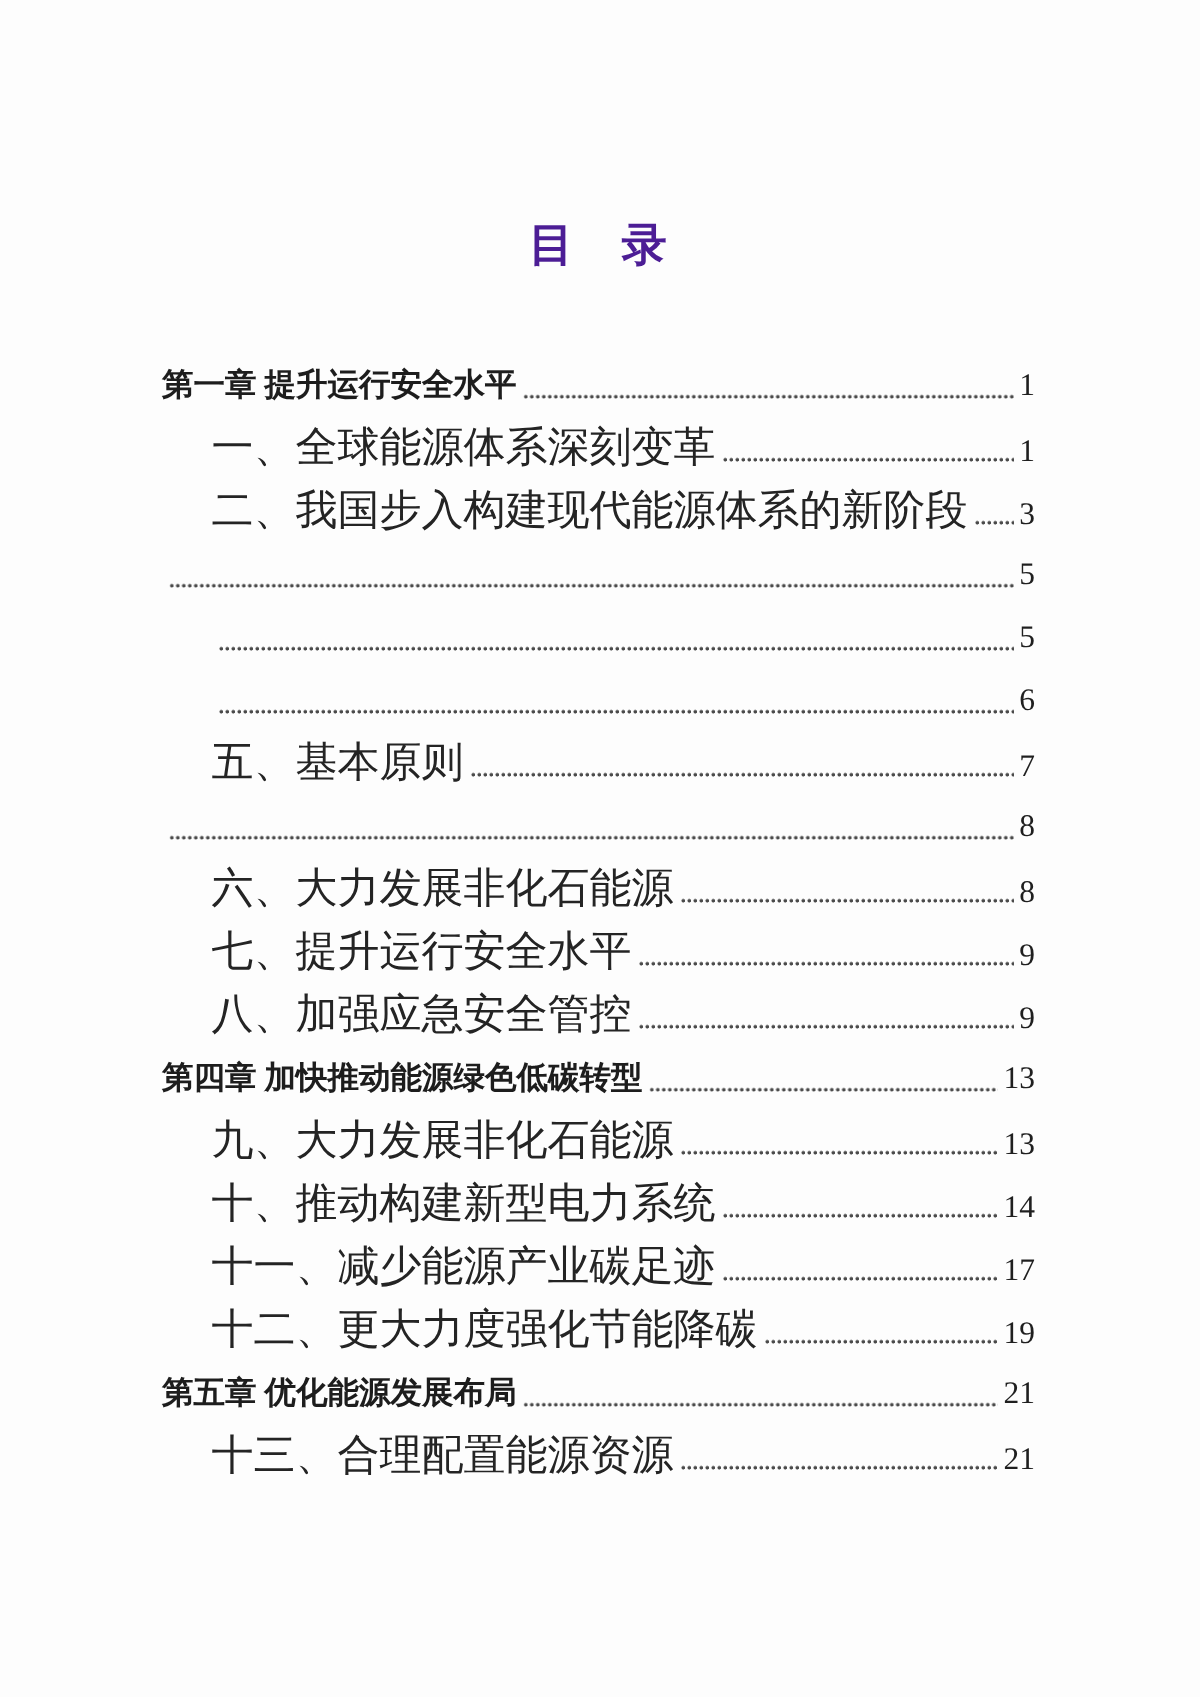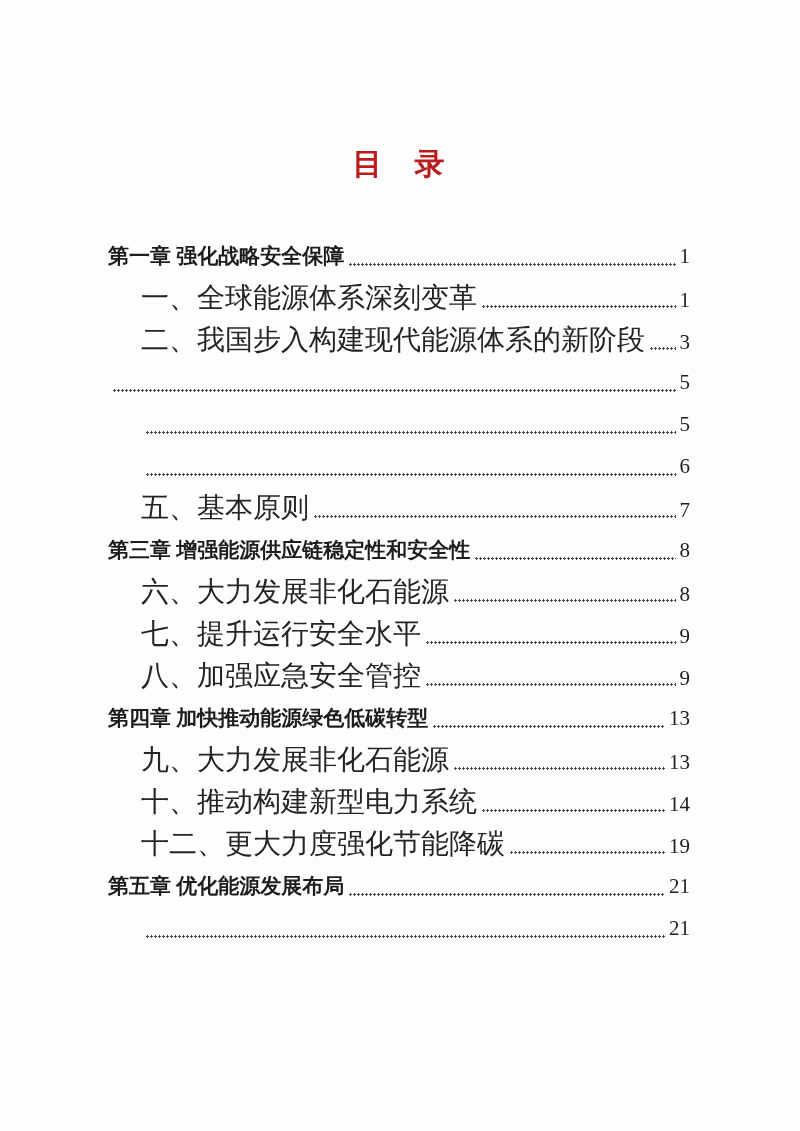--- a/index.html
+++ b/index.html
@@ -21,21 +21,21 @@
     height: 1131px;
     padding: 148px 110px 0 108px;
   }
   .title {
     margin: 0;
     text-align: center;
     font-family: "Liberation Serif", "DejaVu Serif", serif;
     font-weight: 700;
     font-size: 30px;
     line-height: 32px;
-    color: #b91c1c;
+    color: #4c1d95;
     letter-spacing: 1px;
   }
   .toc {
     margin-top: 55px;
   }
   .row {
     display: flex;
     align-items: baseline;
     height: 42px;
     line-height: 42px;
@@ -76,21 +76,21 @@
     color: #1f1f1f;
   }
 </style>
 </head>
 <body>
 
 <div class="page">
   <h1 class="title">目　录</h1>
   <div class="toc" id="toc">
   <div class="row chapter">
-    <span class="label">第一章 强化战略安全保障</span>
+    <span class="label">第一章 提升运行安全水平</span>
     <span class="leader"></span>
     <span class="pagenum">1</span>
   </div>
 
   <div class="row sub">
     <span class="label">一、全球能源体系深刻变革</span>
     <span class="leader"></span>
     <span class="pagenum">1</span>
   </div>
 
@@ -115,21 +115,20 @@
     <span class="pagenum">6</span>
   </div>
 
   <div class="row sub">
     <span class="label">五、基本原则</span>
     <span class="leader"></span>
     <span class="pagenum">7</span>
   </div>
 
   <div class="row chapter">
-    <span class="label">第三章 增强能源供应链稳定性和安全性</span>
     <span class="leader"></span>
     <span class="pagenum">8</span>
   </div>
 
   <div class="row sub">
     <span class="label">六、大力发展非化石能源</span>
     <span class="leader"></span>
     <span class="pagenum">8</span>
   </div>
 
@@ -156,31 +155,37 @@
     <span class="leader"></span>
     <span class="pagenum">13</span>
   </div>
 
   <div class="row sub">
     <span class="label">十、推动构建新型电力系统</span>
     <span class="leader"></span>
     <span class="pagenum">14</span>
   </div>
 
+  <div class="row sub">
+    <span class="label">十一、减少能源产业碳足迹</span>
+    <span class="leader"></span>
+    <span class="pagenum">17</span>
+  </div>
 
   <div class="row sub">
     <span class="label">十二、更大力度强化节能降碳</span>
     <span class="leader"></span>
     <span class="pagenum">19</span>
   </div>
 
   <div class="row chapter">
     <span class="label">第五章 优化能源发展布局</span>
     <span class="leader"></span>
     <span class="pagenum">21</span>
   </div>
 
   <div class="row sub">
+    <span class="label">十三、合理配置能源资源</span>
     <span class="leader"></span>
     <span class="pagenum">21</span>
   </div>
 </div>
 </div>
 
 </body></html>

